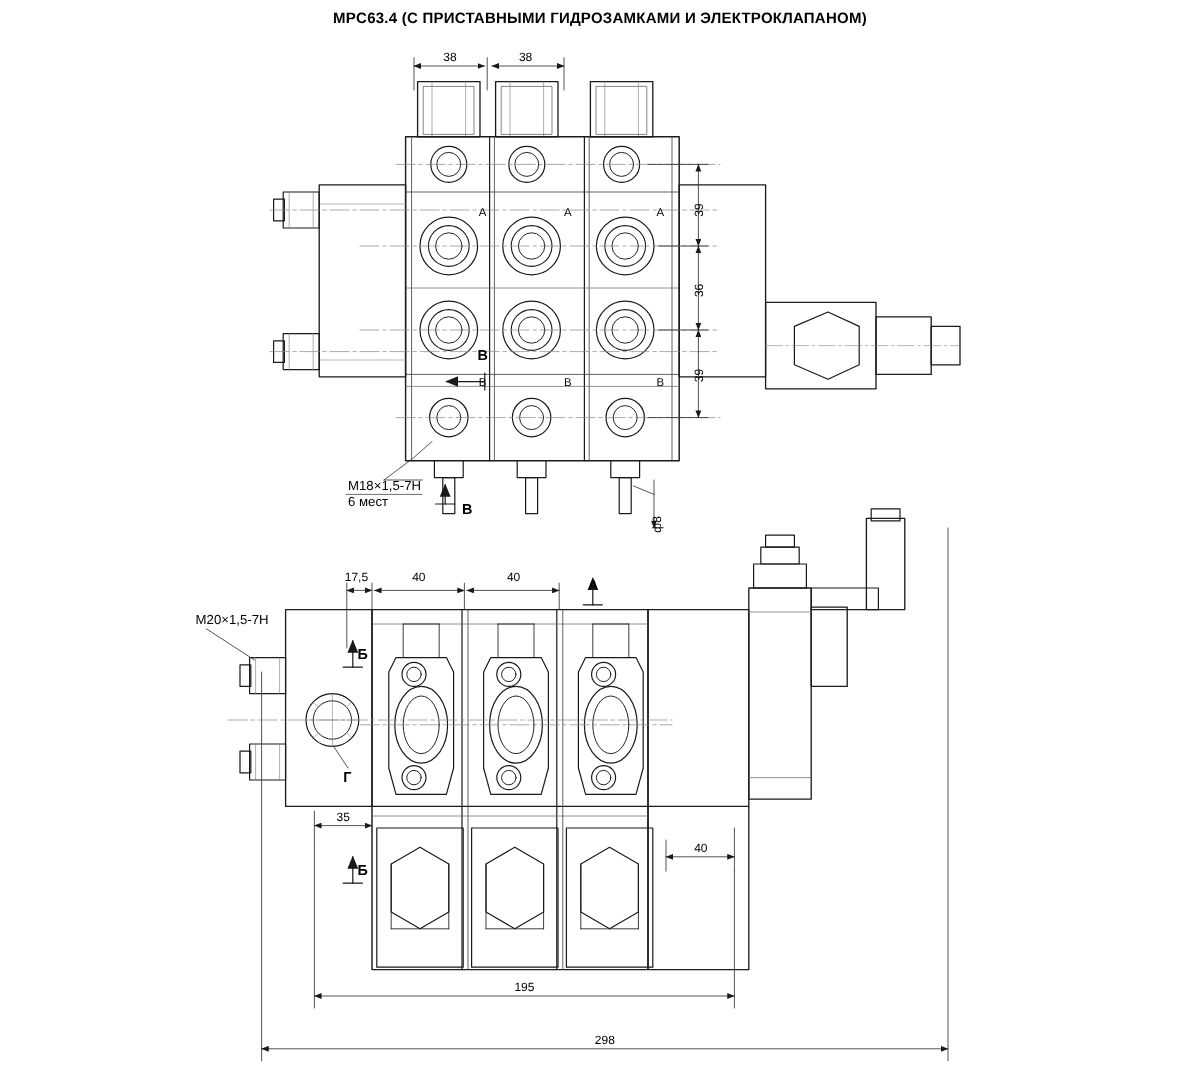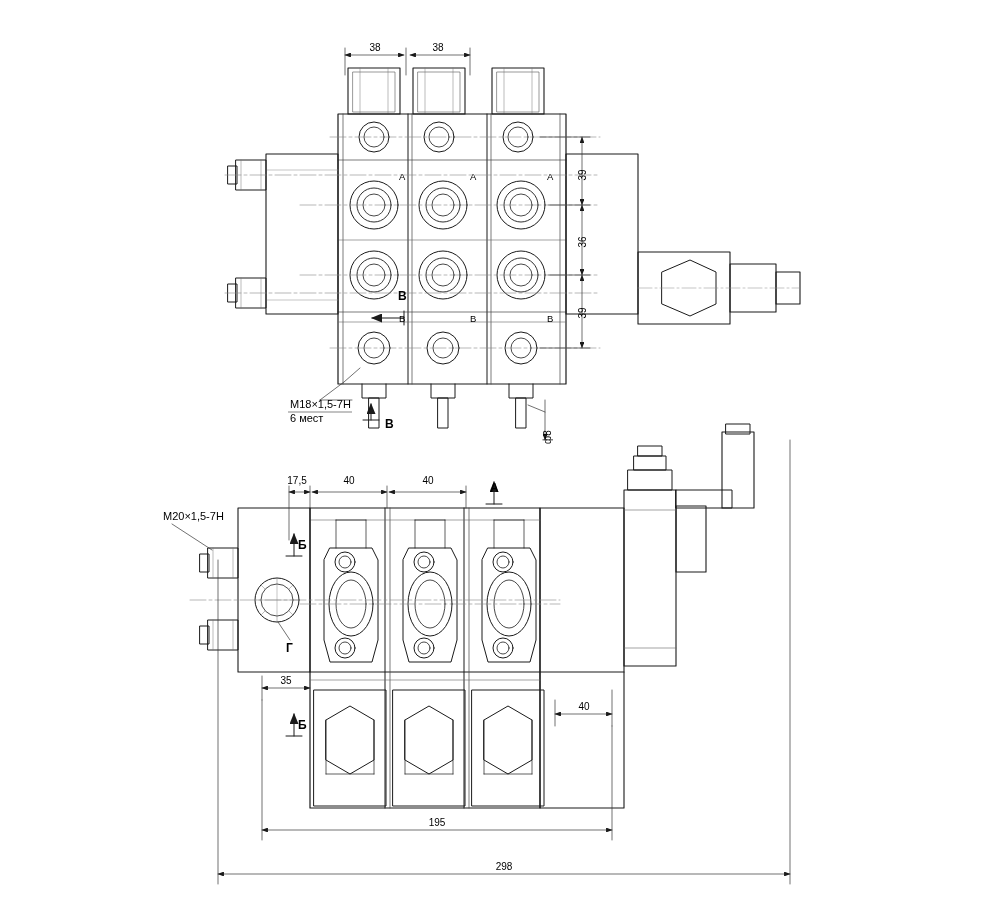--- a/index.html
+++ b/index.html
@@ -53,20 +53,21 @@
     font-family: "Liberation Sans", sans-serif;
     font-size: 12px;
     fill: #000;
   }
 </style>
 </head>
 <body>
 
 <div id="sheet">
 
+  <div id="title">MPC63.4 (С ПРИСТАВНЫМИ ГИДРОЗАМКАМИ И ЭЛЕКТРОКЛАПАНОМ)</div>
 
   <svg id="drawing" width="1000" height="905" viewBox="0 0 1000 905">
 
     <defs>
       <marker id="arrEnd" markerWidth="9" markerHeight="7" refX="8.5" refY="3.5" orient="auto">
         <polygon points="0,0 9,3.5 0,7" fill="#1a1a1a"></polygon>
       </marker>
       <marker id="arrStart" markerWidth="9" markerHeight="7" refX="0.5" refY="3.5" orient="auto">
         <polygon points="9,0 0,3.5 9,7" fill="#1a1a1a"></polygon>
       </marker>

